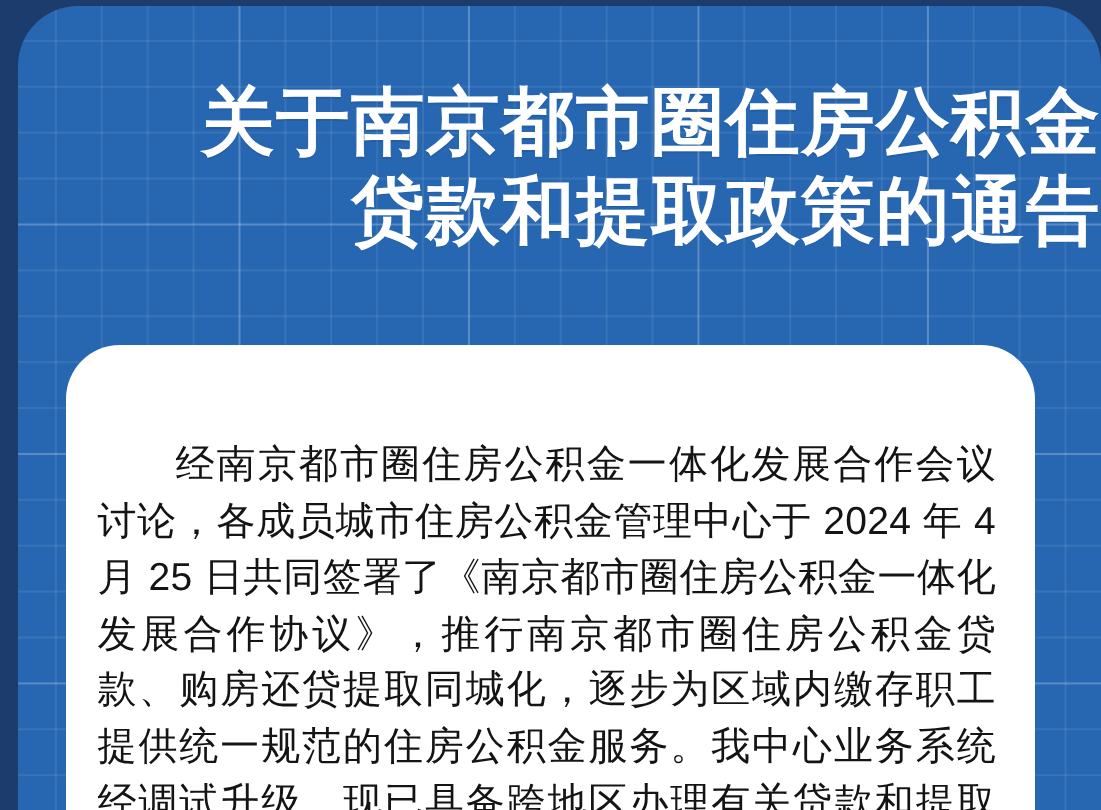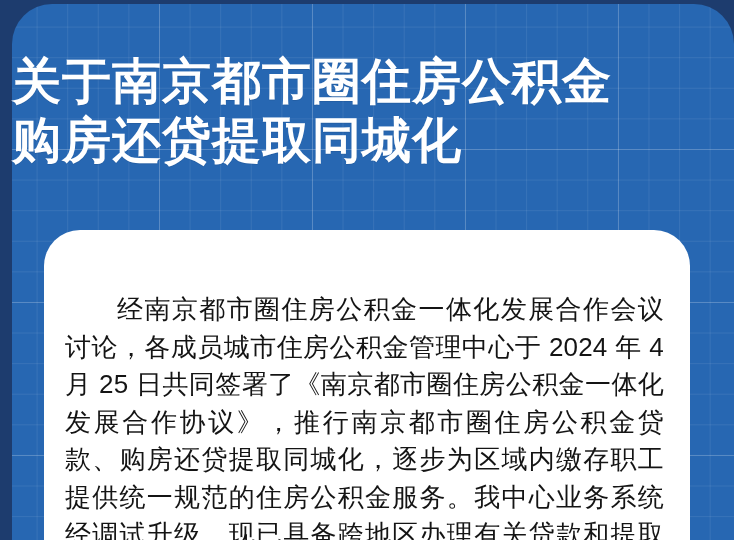--- a/index.html
+++ b/index.html
@@ -34,21 +34,21 @@
       linear-gradient(rgba(255,255,255,0.08) 1px, transparent 1px),
       linear-gradient(90deg, rgba(255,255,255,0.08) 1px, transparent 1px);
     background-size: 153px 153px, 153px 153px, 30.6px 30.6px, 30.6px 30.6px;
     background-position: -6px -8px;
   }
   .title-block {
     position: absolute;
     left: 12px;
     right: 0;
     top: 52px;
-    text-align: left;
+    text-align: right;
     color: var(--title-text);
     font-family: "Liberation Serif", "DejaVu Serif", serif;
     font-weight: 700;
     font-size: 49px;
     line-height: 59px;
     letter-spacing: 1px;
     text-shadow: 0 1px 0 rgba(0,0,0,0.08);
     white-space: nowrap;
   }
   .content-card {
@@ -73,19 +73,19 @@
   }
 </style>
 </head>
 <body>
 
 <div class="stage">
   <div class="grid-panel"></div>
 
   <div class="title-block">
     <div>关于南京都市圈住房公积金</div>
-    <div>购房还贷提取同城化</div>
+    <div>贷款和提取政策的通告</div>
   </div>
 
   <div class="content-card">
     <p class="body-paragraph">经南京都市圈住房公积金一体化发展合作会议讨论，各成员城市住房公积金管理中心于 2024 年 4 月 25 日共同签署了《南京都市圈住房公积金一体化发展合作协议》，推行南京都市圈住房公积金贷款、购房还贷提取同城化，逐步为区域内缴存职工提供统一规范的住房公积金服务。我中心业务系统经调试升级，现已具备跨地区办理有关贷款和提取业务条件，自即日起：</p>
   </div>
 </div>
 
 </body></html>

